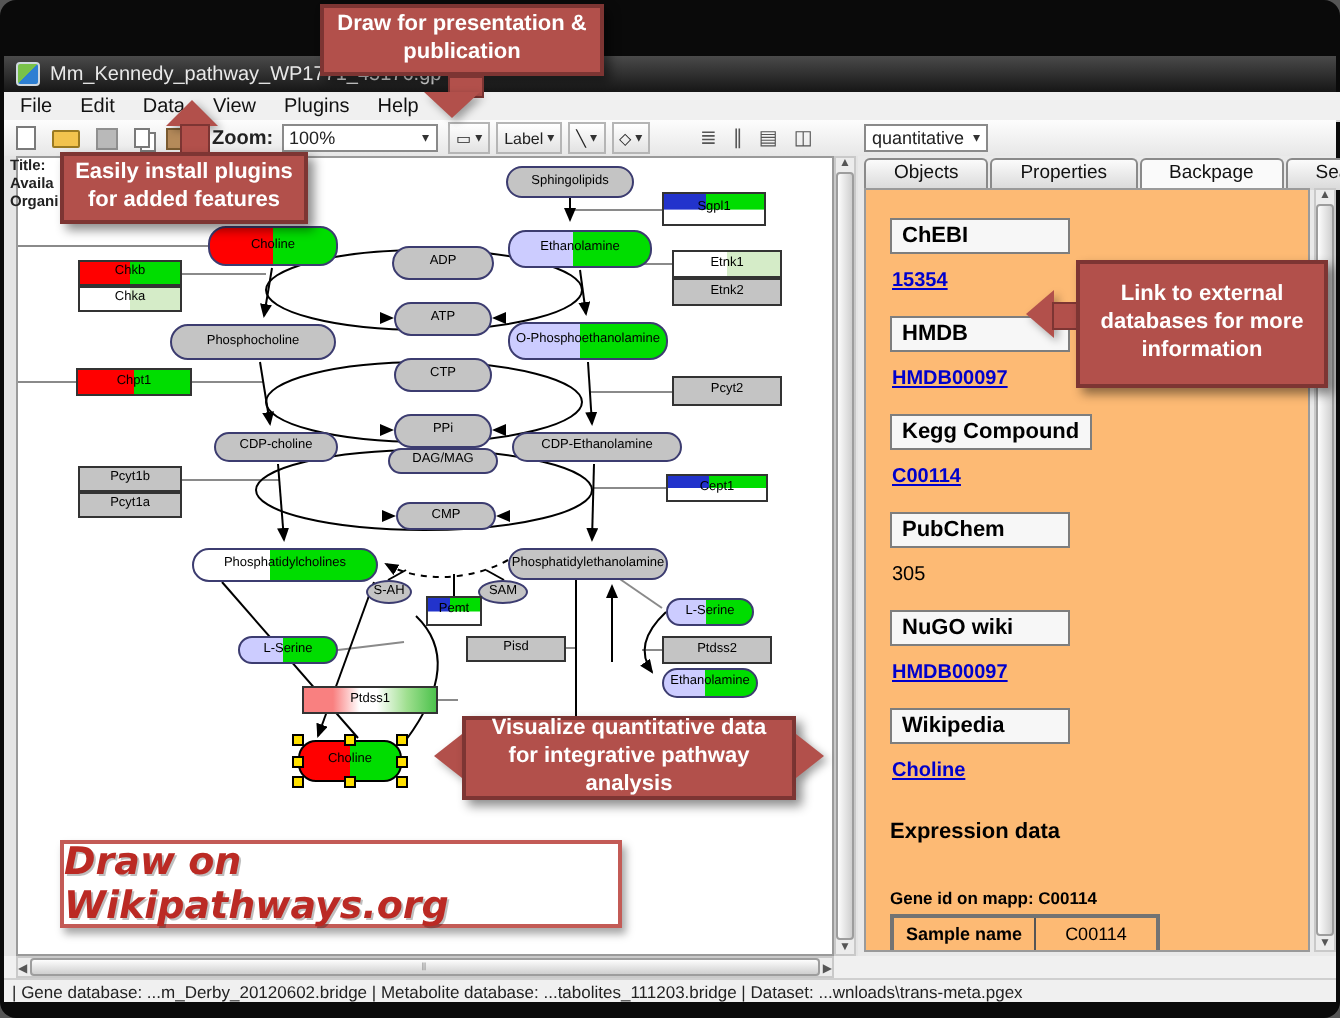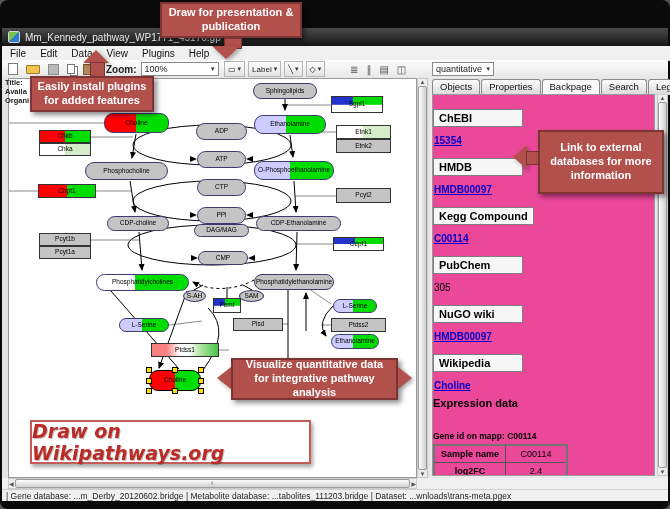--- a/index.html
+++ b/index.html
@@ -61,30 +61,30 @@
        font-size:6px;color:#555;}
   .vsb .thumb{width:7px;flex:1;margin:1px 0;background:linear-gradient(to right,#fdfdfd,#cfcfcf);border:1px solid #9d9d9d;border-radius:2px;}
   .hsb{position:absolute;left:6px;top:450px;width:409px;height:11px;background:#ececec;
        border:1px solid #c9c9c9;box-sizing:border-box;display:flex;align-items:center;
        justify-content:space-between;font-size:6px;color:#555;}
   .hsb .thumb{height:7px;flex:1;margin:0 1px;background:linear-gradient(#fdfdfd,#cfcfcf);border:1px solid #9d9d9d;border-radius:2px;
               display:flex;align-items:center;justify-content:center;color:#8a8a8a;font-size:5px;letter-spacing:1px;}
   
   .panel{position:absolute;left:427px;top:0;width:239px;height:400px;background:#e9e9e9;}
   .tabs{position:absolute;left:3px;top:1px;display:flex;gap:1px;}
-  .tab{padding:1px 7px;border:1px solid #8a8a8a;border-bottom:none;border-radius:3px 3px 0 0;
+  .tab{padding:1px 14px;border:1px solid #8a8a8a;border-bottom:none;border-radius:3px 3px 0 0;
        background:linear-gradient(#fbfbfb,#d9d9d9);font-size:9.5px;color:#111;}
   .tab.active{background:#fafafa;position:relative;top:0;padding-bottom:3px;}
-  .bpbox{position:absolute;left:3px;top:16px;width:223px;height:382px;background:#ec4899;
-         border:1px solid #9a9a9a;box-sizing:border-box;overflow:hidden;padding:4px 0 0 0;}
+  .bpbox{position:absolute;left:3px;top:16px;width:223px;height:382px;background:#fdba74;
+         border:1px solid #9a9a9a;box-sizing:border-box;overflow:hidden;padding:4px 0 0 12px;}
   .bp-h{display:inline-block;min-width:78px;border:1px solid #7e7e7e;background:#f7f7f7;
         padding:2px 5px;font-weight:bold;font-size:11px;color:#000;margin-top:10px;}
   .bp-v{font-size:10px;margin:8px 0 2px 1px;color:#000;}
   .bp-v.link{color:#0000cc;font-weight:bold;text-decoration:underline;}
-  .bp-exp{font-size:11px;font-weight:bold;margin-top:6px;}
+  .bp-exp{font-size:11px;font-weight:bold;margin-top:19px;}
   .bp-mapp{font-size:8.5px;font-weight:bold;margin-top:22px;}
   table.exp{border-collapse:collapse;margin-top:3px;border:2px solid #737373;}
   table.exp td{border:1px solid #555;font-size:9px;padding:2px 4px;text-align:center;height:12px;}
   table.exp td.k{font-weight:bold;width:62px;}
   table.exp td.v{width:52px;}
   .panelsb{left:228px;top:16px;height:382px;}
   
   .statusbar{position:absolute;left:0;top:461px;width:666px;height:12px;background:#f0f0f0;
              border-top:1px solid #cfcfcf;font-size:8.5px;color:#222;display:flex;align-items:center;
              padding-left:4px;box-sizing:border-box;}

